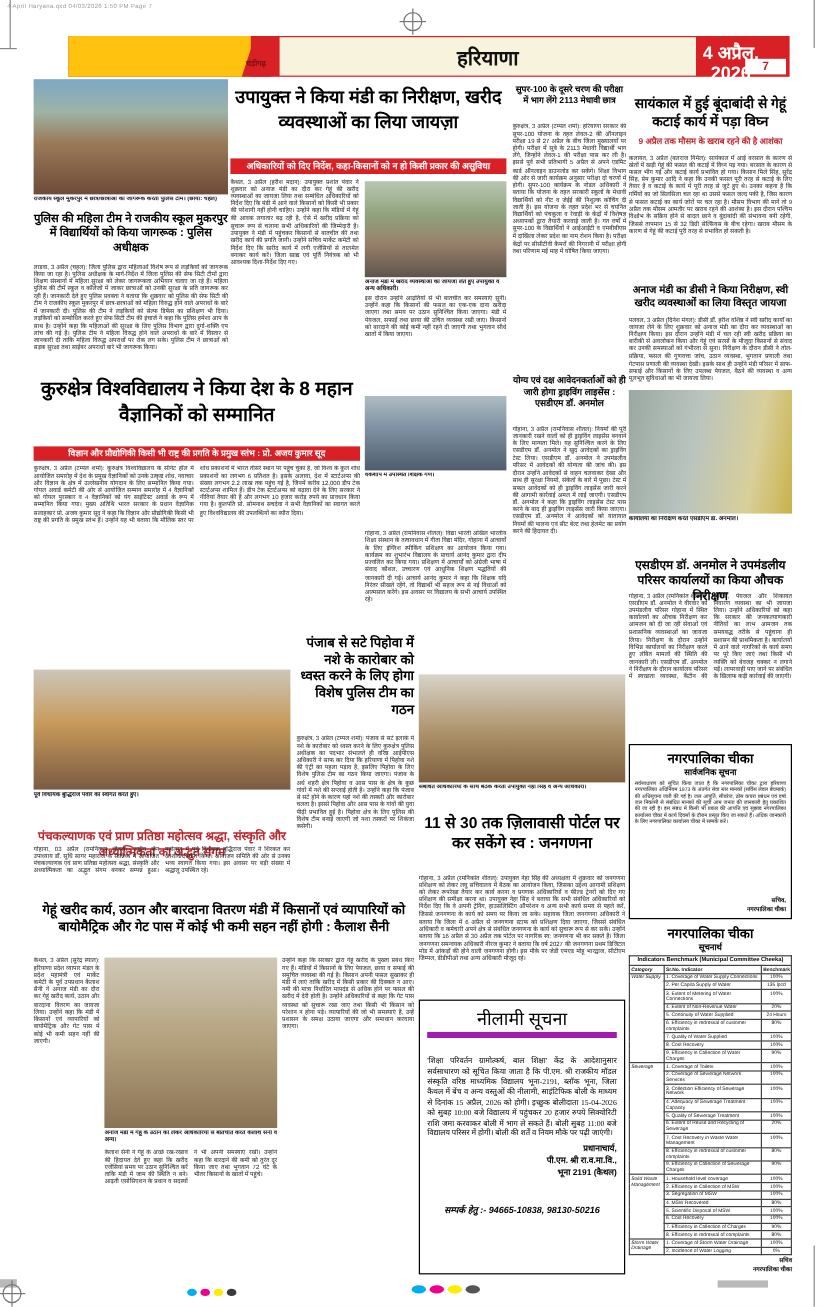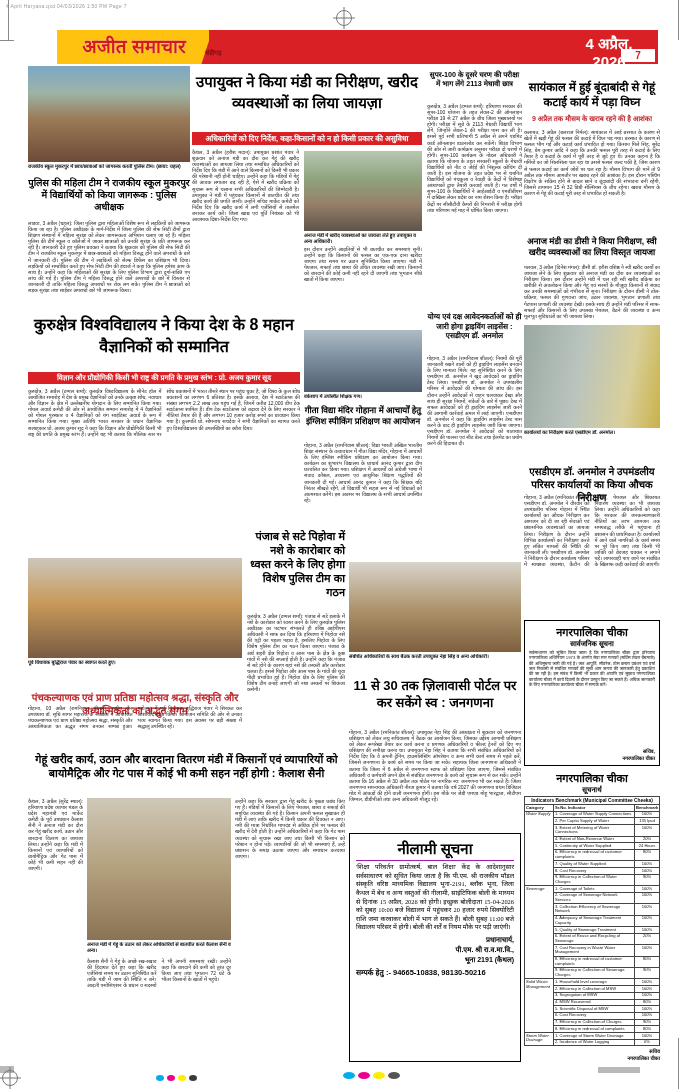--- a/index.html
+++ b/index.html
@@ -35,24 +35,24 @@
   .ph1{background:linear-gradient(180deg,#7da7c4 0%,#9db4a6 28%,#9a7b58 55%,#6e4a38 100%);}
   .ph2{background:linear-gradient(180deg,#b9c7b2 0%,#8fa37e 35%,#97816b 65%,#5e544a 100%);}
   .ph3{background:linear-gradient(180deg,#aebcc4 0%,#7d8fa0 45%,#4f5d6d 100%);}
   .ph4{background:linear-gradient(100deg,#9aa8a2 0%,#bac4be 40%,#d8cf9a 75%,#c9b24a 100%);}
   .ph5{background:linear-gradient(180deg,#cdc6ba 0%,#c79a5a 45%,#7a5b43 100%);}
   .ph6{background:linear-gradient(180deg,#d8d4ca 0%,#ab9068 55%,#7d5f3e 100%);}
   .ph7{background:linear-gradient(180deg,#cfc8b8 0%,#b3a07c 50%,#8a7354 100%);}
   .red-hl{color:#c0272d;}
   
   .notice-box{border:1.5px solid #000;background:#fff;box-sizing:border-box;padding:4px 6px;}
-  .auction-title{font-weight:bold;font-size:15px;text-align:center;border-bottom:1px solid #a21caf;padding-bottom:2px;margin-bottom:2px;}
+  .auction-title{font-weight:normal;font-size:15px;text-align:center;border-bottom:5px solid #a21caf;padding-bottom:2px;margin-bottom:16px;}
   .auction-body{font-size:6.4px;line-height:1.35;text-align:justify;font-family:"Liberation Serif","DejaVu Serif",serif;}
   .auction-sign{font-size:7px;font-weight:bold;text-align:right;line-height:1.4;margin-top:3px;}
-  .auction-contact{font-size:7.5px;font-weight:bold;text-align:left;margin-top:2px;}
+  .auction-contact{font-size:7.5px;font-weight:bold;text-align:center;margin-top:20px;font-style:italic;}
   .muni-box{border:1px solid #000;box-sizing:border-box;padding:3px 4px;}
   .muni-title{font-weight:bold;font-size:11px;text-align:center;}
   .muni-sub{font-weight:bold;font-size:7px;text-align:center;margin-bottom:2px;}
   .muni-body{font-size:4.3px;line-height:1.25;text-align:justify;color:#222;overflow:hidden;}
   .muni-sign{font-size:5px;font-weight:bold;text-align:right;line-height:1.3;margin-top:2px;}
   table.slb{border-collapse:collapse;width:100%;table-layout:fixed;}
   table.slb th,table.slb td{border:0.5px solid #444;font-size:4.1px;line-height:1.15;padding:0.5px 1px;vertical-align:top;text-align:left;color:#111;}
   table.slb .bm{width:22px;text-align:center;}
   table.slb .cat{width:26px;font-style:italic;}
   .slb-head{font-size:4.8px;font-weight:bold;text-align:center;border:0.5px solid #444;border-bottom:none;padding:1px;}
@@ -65,22 +65,24 @@
   <div class="abs prepress" style="left:6px;top:3px;">4 April Haryana.qxd  04/03/2026  1:50 PM  Page 7</div>
   <div class="abs crosshair" style="left:336px;top:10px;"></div>
   <div class="abs cropv" style="left:8px;top:0;height:40px;"></div>
   <div class="abs croph" style="left:0;top:40px;width:14px;"></div>
   <div class="abs cropv" style="left:678px;top:0;height:40px;"></div>
   <div class="abs cropv" style="left:678px;top:1038px;height:51px;"></div>
 
   <div class="abs mast" style="left:57px;top:30px;width:601px;height:34px;">
     <div class="mast-yellow"></div>
     <div class="mast-skew"></div>
-    <div class="mast-logo">अजीत समाचार</div>
     <div class="mast-city">चंडीगढ़</div>
+    <div class="mast-cream">
+      <span class="mast-section">हरियाणा</span>
+    </div>
     <div class="mast-date">4 अप्रैल, 2026</div>
     <div class="mast-page">7</div>
   </div>
 
   <div class="abs photo ph1" style="left:28px;top:66px;width:162px;height:96px;"></div>
   <div class="abs cap" style="left:28px;top:164px;width:162px;height:11px;">राजकीय स्कूल मुकरपुर में छात्र/छात्राओं को जागरूक करती पुलिस टीम। (छाया: चहल)</div>
   <div class="abs hl" style="left:28px;top:177px;width:162px;height:41px;font-size:9.5px;">पुलिस की महिला टीम ने राजकीय स्कूल मुकरपुर में विद्यार्थियों को किया जागरूक : पुलिस अधीक्षक</div>
   <div class="abs body-txt" style="left:28px;top:220px;width:162px;height:90px;">लाडवा, 3 अप्रैल (चहल): जिला पुलिस द्वारा महिलाओं विशेष रूप से लड़कियों को जागरूक किया जा रहा है। पुलिस अधीक्षक के मार्ग-निर्देश में जिला पुलिस की सेफ सिटी टीमों द्वारा शिक्षण संस्थानों में महिला सुरक्षा को लेकर जागरूकता अभियान चलाए जा रहे हैं। महिला पुलिस की टीमें स्कूल व कॉलेजों में जाकर छात्राओं को उनकी सुरक्षा के प्रति जागरूक कर रही हैं। जानकारी देते हुए पुलिस प्रवक्ता ने बताया कि शुक्रवार को पुलिस की सेफ सिटी की टीम ने राजकीय स्कूल मुकरपुर में छात्र-छात्राओं को महिला विरुद्ध होने वाले अपराधों के बारे में जानकारी दी। पुलिस की टीम ने लड़कियों को सेल्फ डिफेंस का प्रशिक्षण भी दिया। लड़कियों को सम्बोधित करते हुए सेफ सिटी टीम की इंचार्ज ने कहा कि पुलिस हमेशा आप के साथ है। उन्होंने कहा कि महिलाओं की सुरक्षा के लिए पुलिस विभाग द्वारा दुर्गा-शक्ति एप लांच की गई है। पुलिस टीम ने महिला विरुद्ध होने वाले अपराधों के बारे में विस्तार से जानकारी दी ताकि महिला विरुद्ध अपराधों पर रोक लग सके। पुलिस टीम ने छात्राओं को सड़क सुरक्षा तथा साईबर अपराधों बारे भी जागरूक किया।</div>
 
   <div class="abs hl" style="left:192px;top:71px;width:230px;height:58px;font-size:15px;line-height:1.4;">उपायुक्त ने किया मंडी का निरीक्षण, खरीद व्यवस्थाओं का लिया जायज़ा</div>
@@ -104,21 +106,20 @@
 
   <div class="abs hl" style="left:524px;top:466px;width:136px;height:48px;font-size:10px;">एसडीएम डॉ. अनमोल ने उपमंडलीय परिसर कार्यालयों का किया औचक निरीक्षण</div>
   <div class="abs body-txt cols2" style="left:524px;top:494px;width:136px;height:121px;">गोहाना, 3 अप्रैल (रमनिकांत शीतल): एसडीएम डॉ. अनमोल ने वीरवार को उपमंडलीय परिसर गोहाना में स्थित कार्यालयों का औचक निरीक्षण कर आमजन को दी जा रही सेवाओं एवं प्रशासनिक व्यवस्थाओं का जायजा लिया। निरीक्षण के दौरान उन्होंने विभिन्न कार्यालयों का निरीक्षण करते हुए लंबित मामलों की स्थिति की जानकारी ली। एसडीएम डॉ. अनमोल ने निरीक्षण के दौरान कार्यालय परिसर में स्वच्छता व्यवस्था, कैंटीन की सुविधा, पेयजल और शिकायत निवारण व्यवस्था का भी जायजा लिया। उन्होंने अधिकारियों को कहा कि सरकार की जनकल्याणकारी नीतियों का लाभ आमजन तक समयबद्ध तरीके से पहुंचाना ही प्रशासन की प्राथमिकता है। कार्यालयों में आने वाले नागरिकों के कार्य समय पर पूरे किए जाएं तथा किसी भी व्यक्ति को बेवजह चक्कर न लगाने पड़ें। लापरवाही पाए जाने पर संबंधित के खिलाफ कड़ी कार्रवाई की जाएगी।</div>
 
   <div class="abs hl" style="left:28px;top:314px;width:272px;height:55px;font-size:16px;line-height:1.35;">कुरुक्षेत्र विश्वविद्यालय ने किया देश के 8 महान वैज्ञानिकों को सम्मानित</div>
   <div class="abs sub-bar" style="left:28px;top:372px;width:272px;height:12px;font-size:7.2px;line-height:12px;">विज्ञान और प्रौद्योगिकी किसी भी राष्ट्र की प्रगति के प्रमुख स्तंभ : प्रो. अजय कुमार सूद</div>
   <div class="abs body-txt cols2" style="left:28px;top:388px;width:272px;height:164px;">कुरुक्षेत्र, 3 अप्रैल (टम्पल शर्मा): कुरुक्षेत्र विश्वविद्यालय के सीनेट हॉल में आयोजित समारोह में देश के प्रमुख वैज्ञानिकों को उनके उत्कृष्ट शोध, नवाचार और विज्ञान के क्षेत्र में उल्लेखनीय योगदान के लिए सम्मानित किया गया। गोयल अवार्ड कमेटी की ओर से आयोजित सम्मान समारोह में 4 वैज्ञानिकों को गोयल पुरस्कार व 4 वैज्ञानिकों को यंग साइंटिस्ट अवार्ड के रूप में सम्मानित किया गया। मुख्य अतिथि भारत सरकार के प्रधान वैज्ञानिक सलाहकार प्रो. अजय कुमार सूद ने कहा कि विज्ञान और प्रौद्योगिकी किसी भी राष्ट्र की प्रगति के प्रमुख स्तंभ हैं। उन्होंने यह भी बताया कि मौलिक स्तर पर शोध प्रकाशनों में भारत तीसरे स्थान पर पहुंच चुका है, जो विश्व के कुल शोध प्रकाशनों का लगभग 6 प्रतिशत है। इसके अलावा, देश में स्टार्टअप्स की संख्या लगभग 2.2 लाख तक पहुंच गई है, जिनमें करीब 12,000 डीप टेक स्टार्टअप्स शामिल हैं। डीप टेक स्टार्टअप्स को बढ़ावा देने के लिए सरकार ने नीतियां तैयार की हैं और लगभग 10 हजार करोड़ रुपये का प्रावधान किया गया है। कुलपति प्रो. सोमनाथ सचदेवा ने सभी वैज्ञानिकों का स्वागत करते हुए विश्वविद्यालय की उपलब्धियों का ब्यौरा दिया।</div>
 
   <div class="abs photo ph3" style="left:304px;top:330px;width:118px;height:62px;"></div>
   <div class="abs cap" style="left:304px;top:394px;width:118px;height:7px;">वर्कशाप में उपस्थित शिक्षक गण।</div>
-  <div class="abs hl" style="left:304px;top:405px;width:118px;height:34px;font-size:8.5px;">गीता विद्या मंदिर गोहाना में आचार्यों हेतु इंग्लिश स्पीकिंग प्रशिक्षण का आयोजन</div>
   <div class="abs body-txt" style="left:304px;top:442px;width:118px;height:110px;">गोहाना, 3 अप्रैल (रामनिवास शीतल): विद्या भारती अखिल भारतीय शिक्षा संस्थान के तत्वावधान में गीता विद्या मंदिर, गोहाना में आचार्यों के लिए इंग्लिश स्पीकिंग प्रशिक्षण का आयोजन किया गया। कार्यक्रम का शुभारंभ विद्यालय के प्राचार्य आनंद कुमार द्वारा दीप प्रज्वलित कर किया गया। प्रशिक्षण में आचार्यों को अंग्रेजी भाषा में संवाद कौशल, उच्चारण एवं आधुनिक शिक्षण पद्धतियों की जानकारी दी गई। आचार्य आनंद कुमार ने कहा कि शिक्षक यदि निरंतर सीखते रहेंगे, तो विद्यार्थी भी सहज रूप से नई विधाओं को आत्मसात करेंगे। इस अवसर पर विद्यालय के सभी आचार्य उपस्थित रहे।</div>
 
   <div class="abs hl" style="left:427px;top:312px;width:95px;height:40px;font-size:7.5px;">योग्य एवं दक्ष आवेदनकर्ताओं को ही जारी होगा ड्राइविंग लाइसेंस : एसडीएम डॉ. अनमोल</div>
   <div class="abs body-txt" style="left:427px;top:355px;width:95px;height:199px;">गोहाना, 3 अप्रैल (रामनिवास शीतल): नियमों की पूरी जानकारी रखने वालों को ही ड्राइविंग लाइसेंस बनवाने के लिए मान्यता मिले। यह सुनिश्चित करने के लिए एसडीएम डॉ. अनमोल ने खुद आवेदकों का ड्राइविंग टेस्ट लिया। एसडीएम डॉ. अनमोल ने उपमंडलीय परिसर में आवेदकों की योग्यता की जांच की। इस दौरान उन्होंने आवेदकों से वाहन चलवाकर देखा और साथ ही सुरक्षा नियमों, संकेतों के बारे में पूछा। टेस्ट में सफल आवेदकों को ही ड्राइविंग लाइसेंस जारी करने की आगामी कार्रवाई अमल में लाई जाएगी। एसडीएम डॉ. अनमोल ने कहा कि ड्राइविंग लाइसेंस टेस्ट पास करने के बाद ही ड्राइविंग लाइसेंस जारी किया जाएगा। एसडीएम डॉ. अनमोल ने आवेदकों को यातायात नियमों की पालना एवं सीट बेल्ट तथा हेलमेट का प्रयोग करने की हिदायत दी।</div>
 
   <div class="abs photo ph5" style="left:28px;top:558px;width:214px;height:100px;"></div>
   <div class="abs cap" style="left:28px;top:660px;width:214px;height:8px;">पूर्व विधायक बुद्धिराज पंवार का स्वागत करते हुए।</div>
   <div class="abs hl red-hl" style="left:28px;top:692px;width:214px;height:31px;font-size:10px;">पंचकल्याणक एवं प्राण प्रतिष्ठा महोत्सव श्रद्धा, संस्कृति और अध्यात्मिकता का अद्भुत संगम</div>
   <div class="abs body-txt cols2" style="left:28px;top:705px;width:214px;height:44px;">गोहाना, 03 अप्रैल (रामनिवास शीतल): राष्ट्रीय जैन उपाध्याय डॉ. सुधि सागर महाराज के सान्निध्य में आयोजित पंचकल्याणक एवं प्राण प्रतिष्ठा महोत्सव श्रद्धा, संस्कृति और अध्यात्मिकता का अद्भुत संगम बनकर सम्पन्न हुआ। महोत्सव में पूर्व विधायक बुद्धिराज पंवार ने शिरकत कर आशीर्वाद प्राप्त किया। आयोजन समिति की ओर से उनका भव्य स्वागत किया गया। इस अवसर पर बड़ी संख्या में श्रद्धालु उपस्थित रहे।</div>
 

